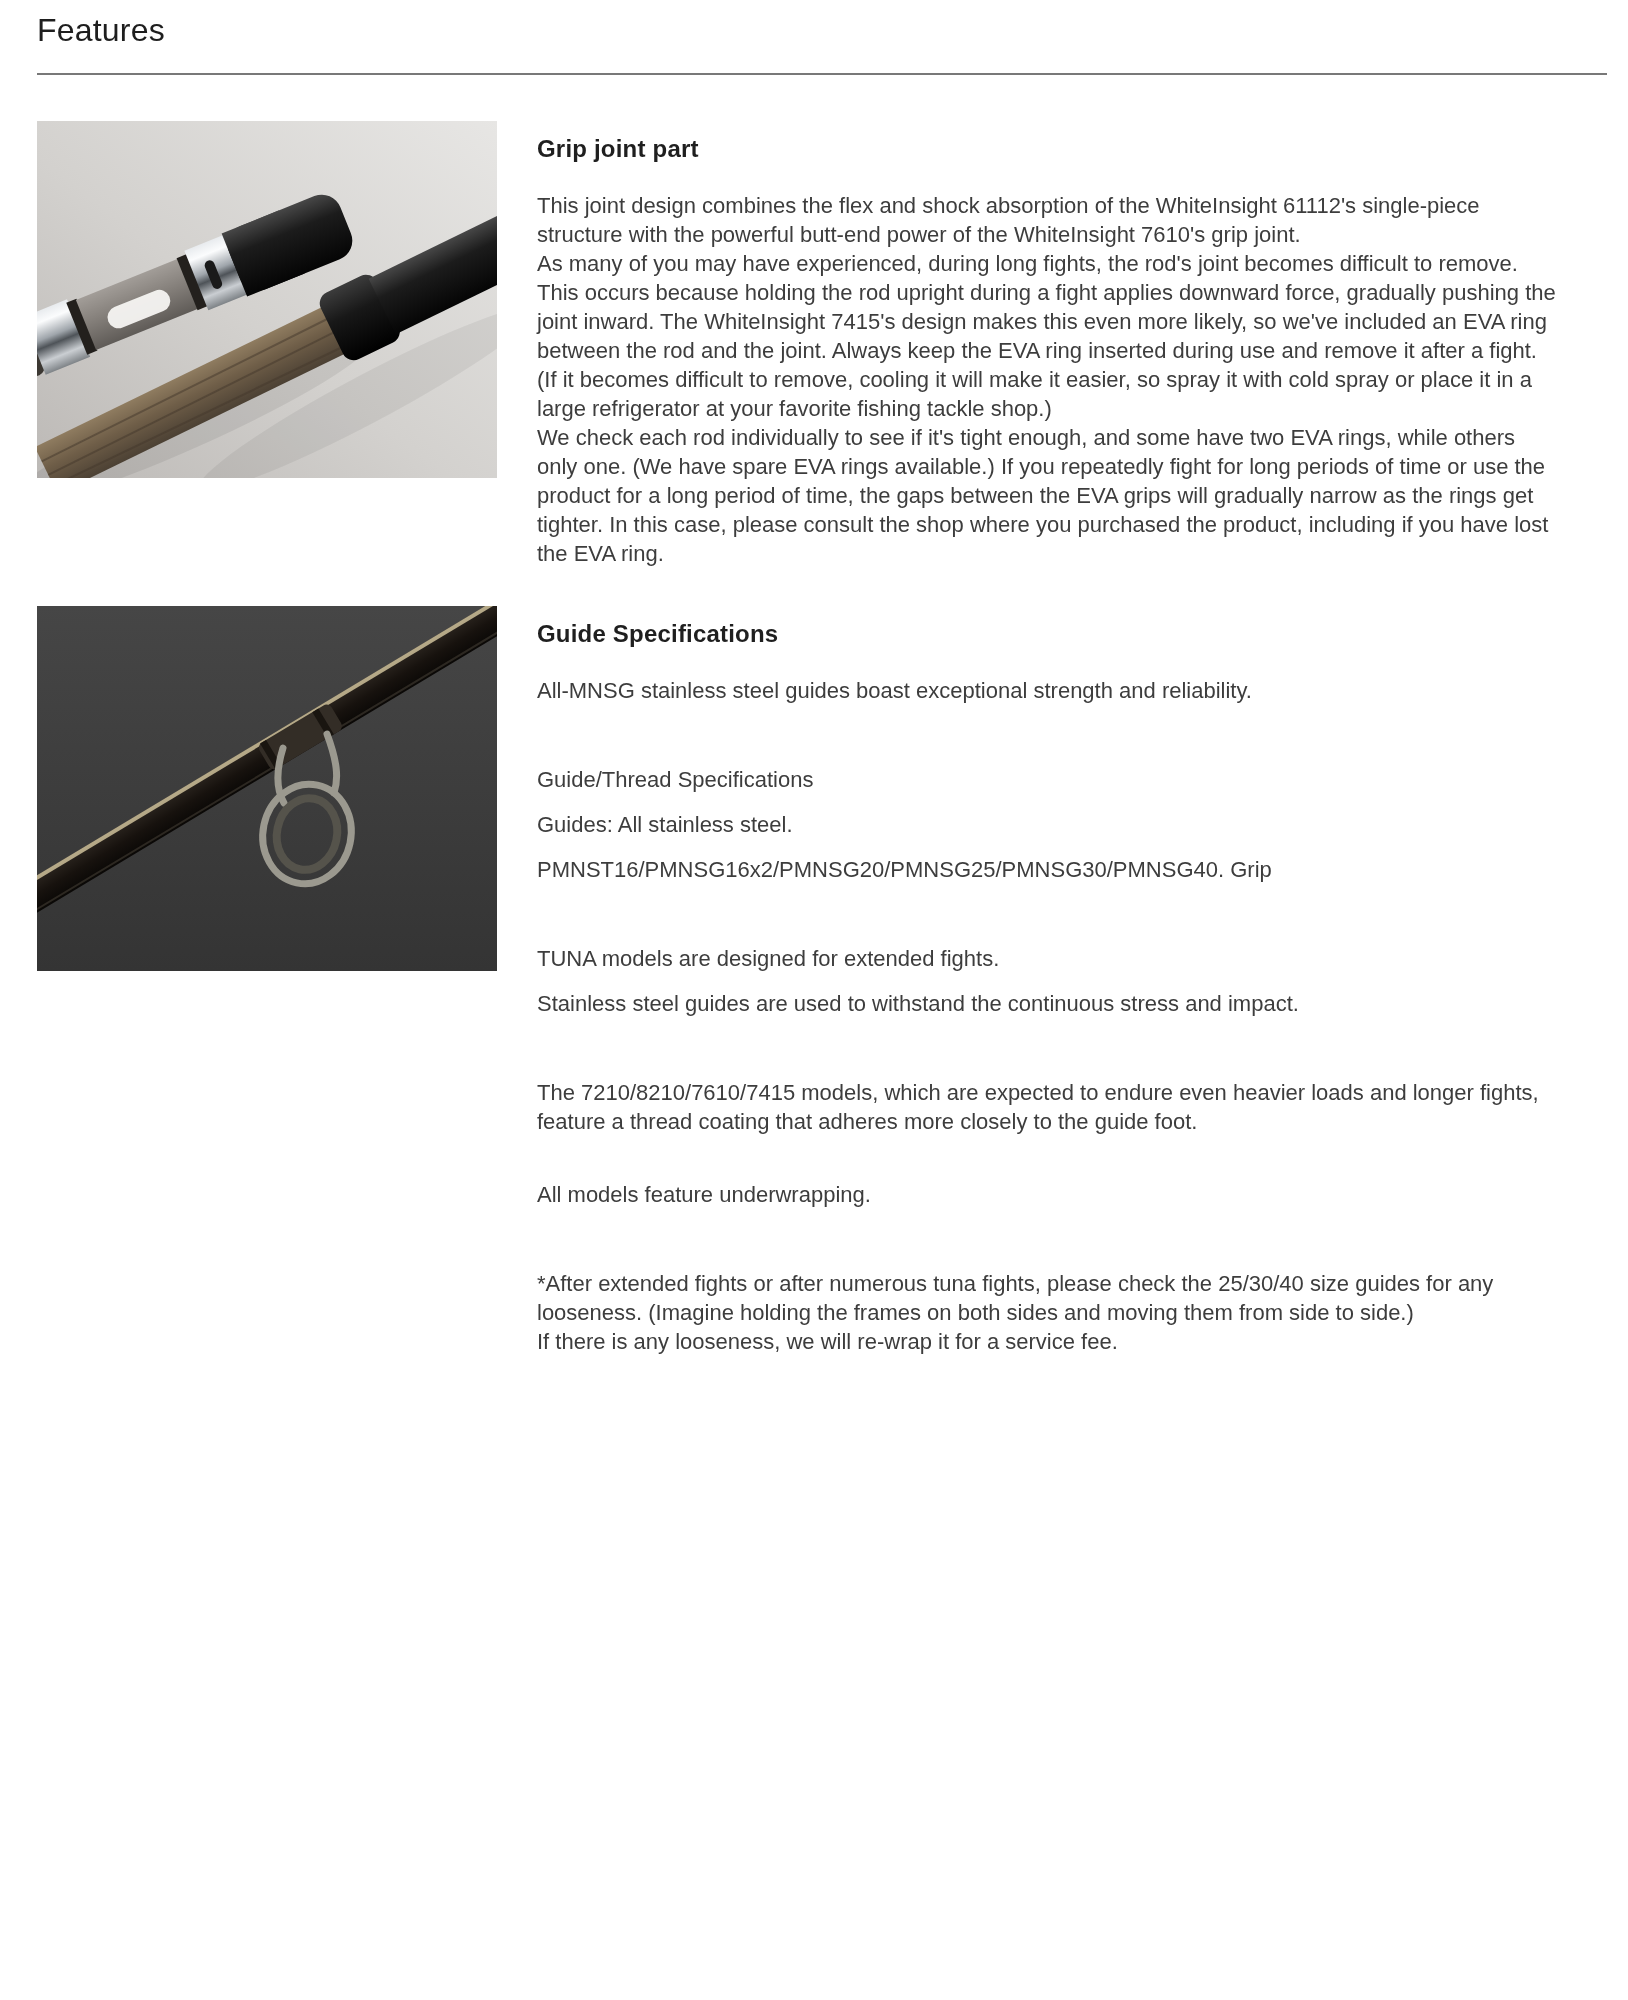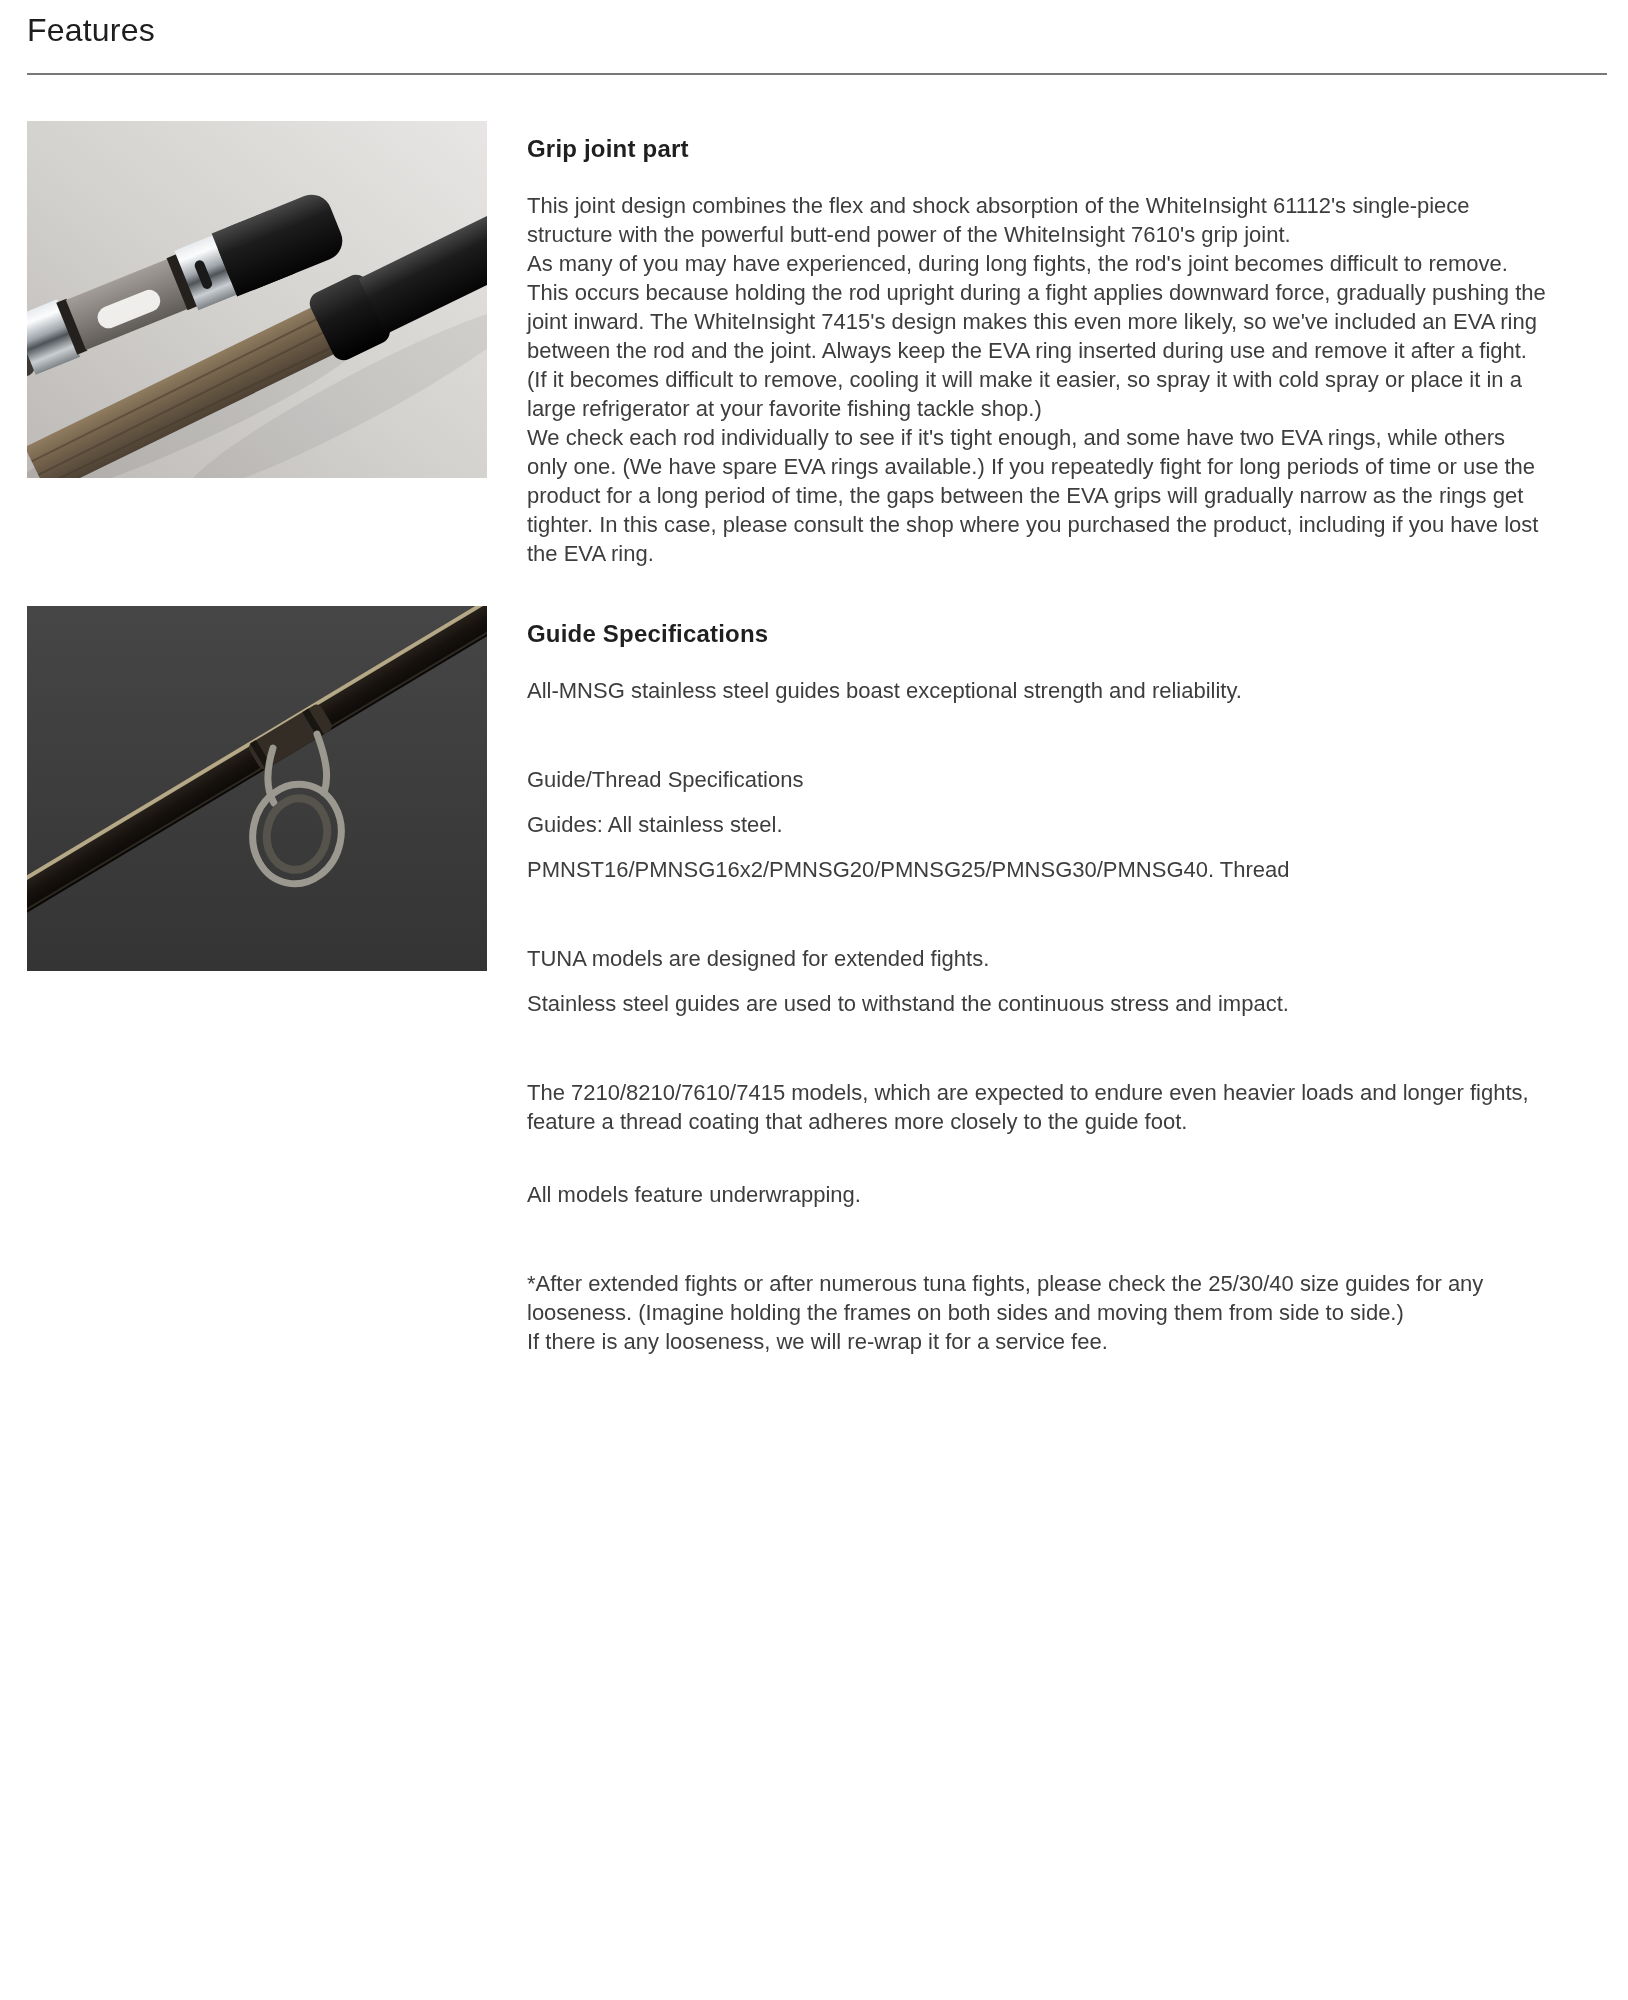--- a/index.html
+++ b/index.html
@@ -1,18 +1,18 @@
 <!DOCTYPE html>
 <html><head>
 <meta charset="utf-8">
 <style>
   html,body{margin:0;padding:0;background:#ffffff;}
   .page{
     width:1628px;min-height:2000px;box-sizing:border-box;
-    padding:8px 21px 20px 27px;
+    padding:8px 21px 20px 37px;
     font-family:"Liberation Sans",sans-serif;
     background:#ffffff;
   }
   .page-title{
     font-size:32px;font-weight:400;color:#1e1e1e;
     margin:4px 0 24px 0;letter-spacing:.2px;
   }
   .title-divider{
     border:none;border-top:2px solid #787878;margin:0;
   }
@@ -159,21 +159,21 @@
 
     <div class="content">
       <h2 class="section-heading">Guide Specifications</h2>
       <div class="body-text">
         <div class="block">
           <div class="line">All-MNSG stainless steel guides boast exceptional strength and reliability.</div>
         </div>
         <div class="block">
           <div class="line">Guide/Thread Specifications</div>
           <div class="line">Guides: All stainless steel.</div>
-          <div class="line">PMNST16/PMNSG16x2/PMNSG20/PMNSG25/PMNSG30/PMNSG40. Thread</div>
+          <div class="line">PMNST16/PMNSG16x2/PMNSG20/PMNSG25/PMNSG30/PMNSG40. Grip</div>
         </div>
         <div class="block">
           <div class="line">TUNA models are designed for extended fights.</div>
           <div class="line">Stainless steel guides are used to withstand the continuous stress and impact.</div>
         </div>
         <div class="block">
           <div class="line">The 7210/8210/7610/7415 models, which are expected to endure even heavier loads and longer fights, feature a thread coating that adheres more closely to the guide foot.</div>
         </div>
         <div class="block">
           <div class="line">All models feature underwrapping.</div>

